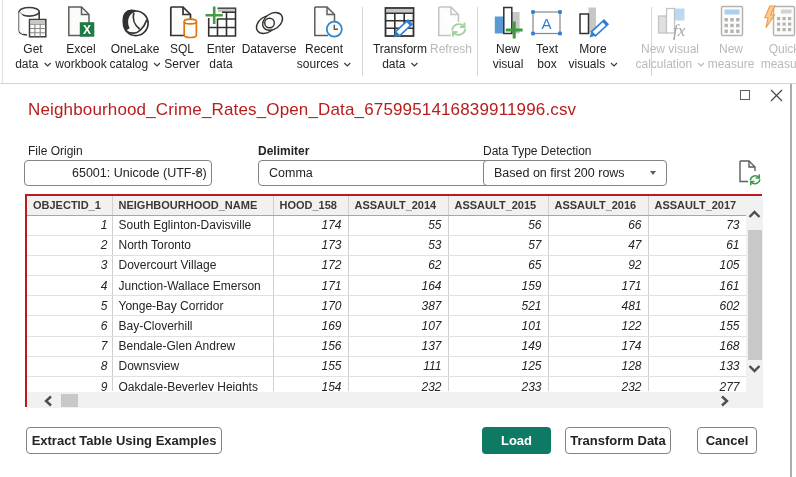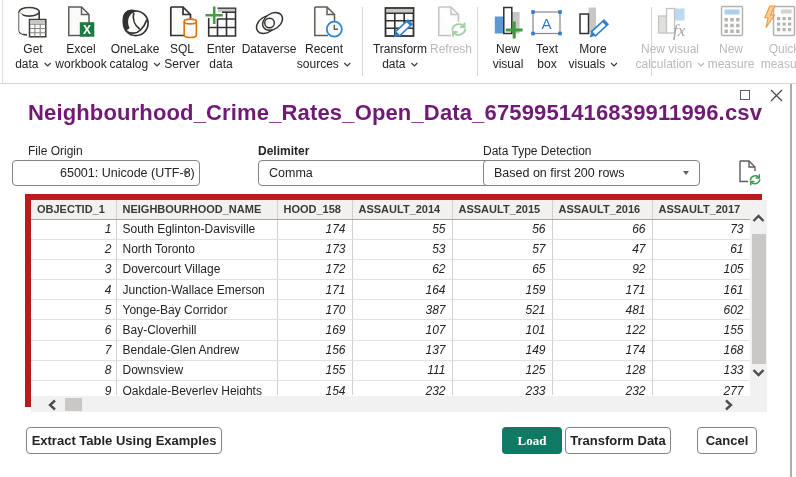--- a/index.html
+++ b/index.html
@@ -6,26 +6,26 @@
 html,body { width:796px; height:477px; background:#fff; font-family:"Liberation Sans",sans-serif; position:relative; overflow:hidden; }
 .abs { position:absolute; }
 
 #ribbon { position:absolute; left:0; top:0; width:796px; height:84px; background:#fff; border-bottom:1px solid #d5d3d1; }
 .sep { position:absolute; top:7px; width:1px; height:69px; background:#d8d6d4; }
 .ricon { position:absolute; }
 .rlbl { position:absolute; top:42px; transform:translateX(-50%); font-size:12px; line-height:14.5px; color:#252423; white-space:nowrap; text-align:center; }
 .dis { color:#bbb9b7; }
 .chev { display:inline-block; vertical-align:1px; margin-left:2px; }
 
-#title { position:absolute; left:28px; top:100px; font-size:22px; letter-spacing:0.15px; font-weight:bold; color:#701a75; }
+#title { position:absolute; left:28px; top:100px; font-size:17px; letter-spacing:0.15px; font-weight:normal; color:#b91c1c; }
 .flabel { position:absolute; font-size:12px; color:#252423; top:144px; }
 .dd { position:absolute; top:160px; height:26px; border:1px solid #868481; border-radius:4px; background:#fff; font-size:12.5px; color:#252423; line-height:24px; padding-left:10px; }
 .dd .arr { position:absolute; right:10px; top:10px; width:0; height:0; border-left:3.5px solid transparent; border-right:3.5px solid transparent; border-top:4.5px solid #605e5c; }
 
-#tablewrap { position:absolute; left:25px; top:194px; width:737px; height:213px; border:6px solid #b91c1c; background:#fff;padding-left:26px; }
+#tablewrap { position:absolute; left:25px; top:194px; width:737px; height:213px; border:2px solid #b91c1c; background:#fff;padding-left:26px; }
 #gridclip { position:absolute; left:0; top:0; width:719px; height:195px; overflow:hidden; }
 table { border-collapse:collapse; table-layout:fixed; width:719px; }
 td,th { border-right:1px solid #d2d0ce; border-bottom:1px solid #e2e1e0; font-size:12px; color:#252423; overflow:hidden; white-space:nowrap; padding:0; }
 th { background:#f2f1f0; font-size:11px; font-weight:bold; color:#3b3a39; text-align:left; padding-left:6px; height:19px; border-bottom:1px solid #a9a7a5; }
 td { height:20.2px; }
 td.num { text-align:right; font-style:italic; padding-right:6px; }
 td.rn { text-align:right; font-style:italic; padding-right:4px; }
 td.nm { padding-left:6px; }
 
 #vscroll { position:absolute; left:719px; top:0; width:17px; height:196px; background:#f1f1f1; }
@@ -218,23 +218,23 @@
 
 <div id="title">Neighbourhood_Crime_Rates_Open_Data_6759951416839911996.csv</div>
 <div class="abs" style="left:740px;top:90px;width:10px;height:10px;border:1px solid #5f5d5b;"></div>
 <svg class="abs" style="left:770px;top:89px;" width="13" height="13">
     <path d="M1 1 L12 12 M12 1 L1 12" stroke="#484644" stroke-width="1.2"></path>
   </svg>
 
 <div class="flabel" style="left:28px;">File Origin</div>
 <div class="flabel" style="left:258px;font-weight:bold;">Delimiter</div>
 <div class="flabel" style="left:483px;">Data Type Detection</div>
-<div class="dd" style="left:12px;width:188px;padding-left:47px;">65001: Unicode (UTF-8)<span class="arr"></span></div>
+<div class="dd" style="left:24px;width:188px;padding-left:47px;">65001: Unicode (UTF-8)<span class="arr"></span></div>
 <div class="dd" style="left:258px;width:247px;">Comma<span class="arr"></span></div>
-<div class="dd" style="left:483px;width:217px;">Based on first 200 rows<span class="arr"></span></div>
+<div class="dd" style="left:483px;width:184px;">Based on first 200 rows<span class="arr"></span></div>
 <svg class="abs" style="left:738px;top:160px;" width="25" height="27" viewBox="0 0 25 27">
   <path d="M2 1 H11 L17 7 V11 M10 21.5 H2 V1" fill="#fff" stroke="#5f5d5b" stroke-width="1.4"></path>
   <path d="M11 1 V7 H17" fill="none" stroke="#5f5d5b" stroke-width="1.4"></path>
   <path d="M12.3 20.3 A5 5 0 0 1 21.2 17.8 M21.8 19.2 A5 5 0 0 1 12.9 21.8" fill="none" stroke="#3a9a4a" stroke-width="1.5"></path>
   <path d="M21.3 14.2 V18 H17.6" fill="none" stroke="#3a9a4a" stroke-width="1.5"></path>
   <path d="M12.8 25.3 V21.5 H16.5" fill="none" stroke="#3a9a4a" stroke-width="1.5"></path>
 </svg>
 
 <div id="tablewrap">
   <div id="gridclip">
@@ -356,16 +356,16 @@
         <path d="M7 1.5 L2 6 L7 10.5" fill="none" stroke="#4f4d4b" stroke-width="2.4"></path>
       </svg>
     <div id="hthumb"></div>
     <svg class="abs" style="left:693px;top:2.5px;" width="9" height="12">
         <path d="M2 1.5 L7 6 L2 10.5" fill="none" stroke="#4f4d4b" stroke-width="2.4"></path>
       </svg>
   </div>
 </div>
 
 <div class="btn" style="left:26px;width:196px;">Extract Table Using Examples</div>
-<div class="btn" id="loadbtn" style="left:502px;width:60px;font-family:Liberation Serif, serif;">Load</div>
+<div class="btn" id="loadbtn" style="left:482px;width:69px;">Load</div>
 <div class="btn" style="left:565px;width:106px;">Transform Data</div>
 <div class="btn" style="left:697px;width:60px;">Cancel</div>
 <div id="rightline"></div>
 
 </body></html>

